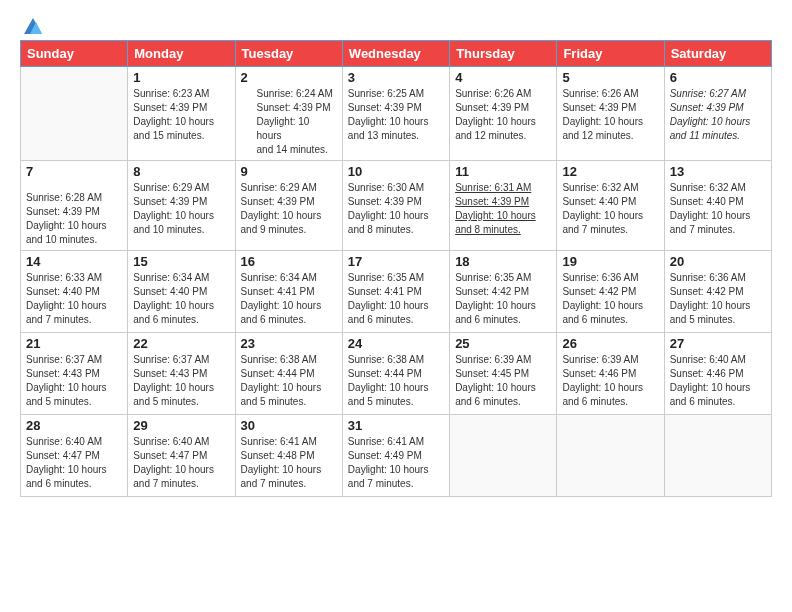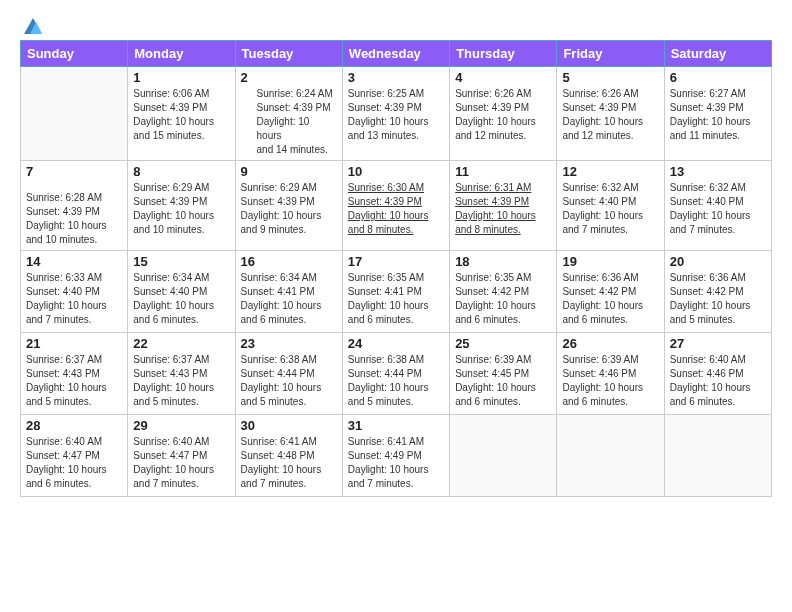--- a/index.html
+++ b/index.html
@@ -47,21 +47,21 @@
     .subtitle {
       font-size: 14px;
       color: #444;
     }
     .calendar {
       width: 100%;
       border-collapse: collapse;
       table-layout: fixed;
     }
     .calendar th {
-      background: #8b5cf6;
+      background: #ef4444;
       color: #fff;
       text-align: left;
       padding: 5px 6px;
       font-size: 13px;
       font-weight: bold;
       border: 1px solid #5a9fd4;
     }
     .calendar td {
       border: 1px solid #ccc;
       vertical-align: top;
@@ -120,21 +120,21 @@
           <th>Thursday</th>
           <th>Friday</th>
           <th>Saturday</th>
         </tr>
     </thead>
     <tbody id="calendar-body">
     <tr>
           <td class="empty"></td>
           <td>
             <div class="day-number">1</div>
-            <div class="day-info" style="white-space: pre-line;">Sunrise: 6:06 AM
+            <div class="day-info" style="white-space: pre-line;">Sunrise: 6:23 AM
 Sunset: 4:39 PM
 Daylight: 10 hours
 and 15 minutes.</div>
           </td>
           <td>
             <div class="day-number">2</div>
             <div class="day-info" style="white-space: pre-line; margin-left: 16px;">Sunrise: 6:24 AM
 Sunset: 4:39 PM
 Daylight: 10 hours
 and 14 minutes.</div>
@@ -155,21 +155,21 @@
           </td>
           <td>
             <div class="day-number">5</div>
             <div class="day-info" style="white-space: pre-line;">Sunrise: 6:26 AM
 Sunset: 4:39 PM
 Daylight: 10 hours
 and 12 minutes.</div>
           </td>
           <td>
             <div class="day-number">6</div>
-            <div class="day-info" style="white-space: pre-line;">Sunrise: 6:27 AM
+            <div class="day-info" style="white-space: pre-line; font-style: italic;">Sunrise: 6:27 AM
 Sunset: 4:39 PM
 Daylight: 10 hours
 and 11 minutes.</div>
           </td>
         </tr>
         <tr>
           <td>
             <div class="day-number">7</div>
             <div class="day-info" style="white-space: pre-line; margin-top: 12px;">Sunrise: 6:28 AM
 Sunset: 4:39 PM
@@ -185,21 +185,21 @@
           </td>
           <td>
             <div class="day-number">9</div>
             <div class="day-info" style="white-space: pre-line;">Sunrise: 6:29 AM
 Sunset: 4:39 PM
 Daylight: 10 hours
 and 9 minutes.</div>
           </td>
           <td>
             <div class="day-number">10</div>
-            <div class="day-info" style="white-space: pre-line; text-decoration: underline;">Sunrise: 6:30 AM
+            <div class="day-info" style="white-space: pre-line;">Sunrise: 6:30 AM
 Sunset: 4:39 PM
 Daylight: 10 hours
 and 8 minutes.</div>
           </td>
           <td>
             <div class="day-number">11</div>
             <div class="day-info" style="white-space: pre-line; text-decoration: underline;">Sunrise: 6:31 AM
 Sunset: 4:39 PM
 Daylight: 10 hours
 and 8 minutes.</div>

